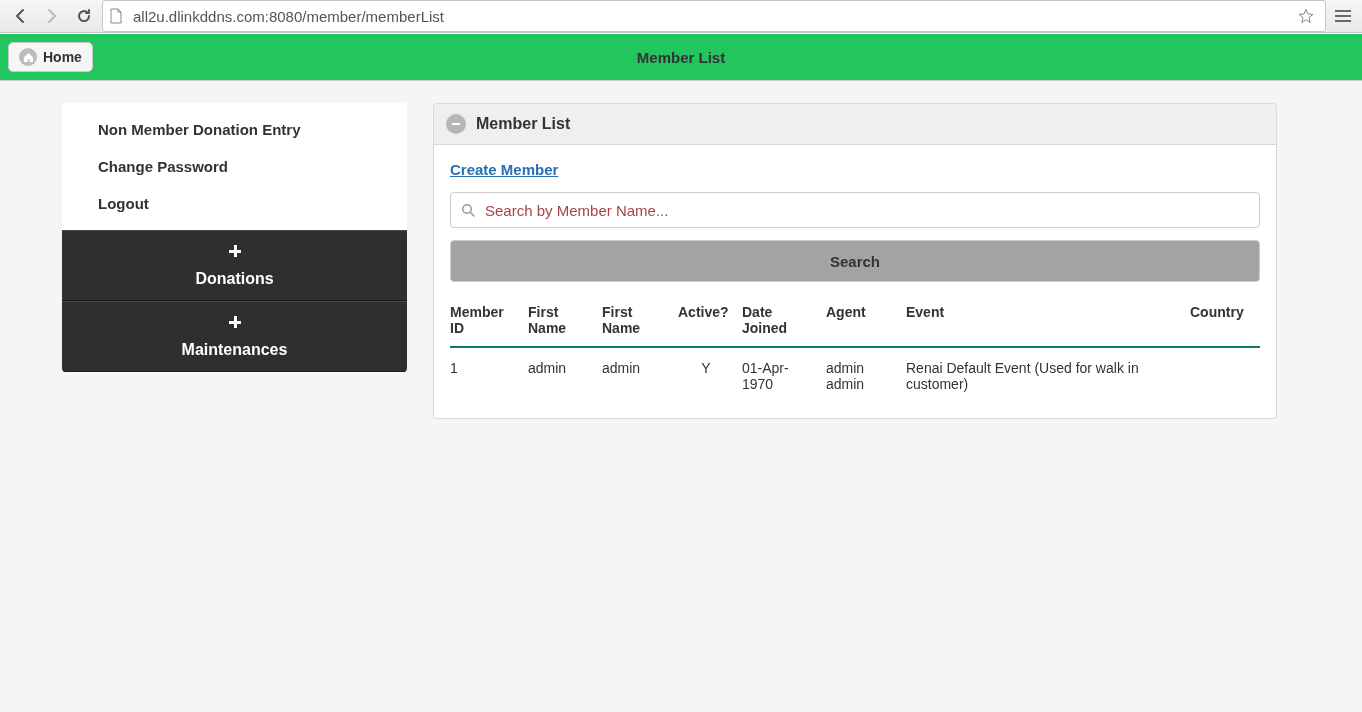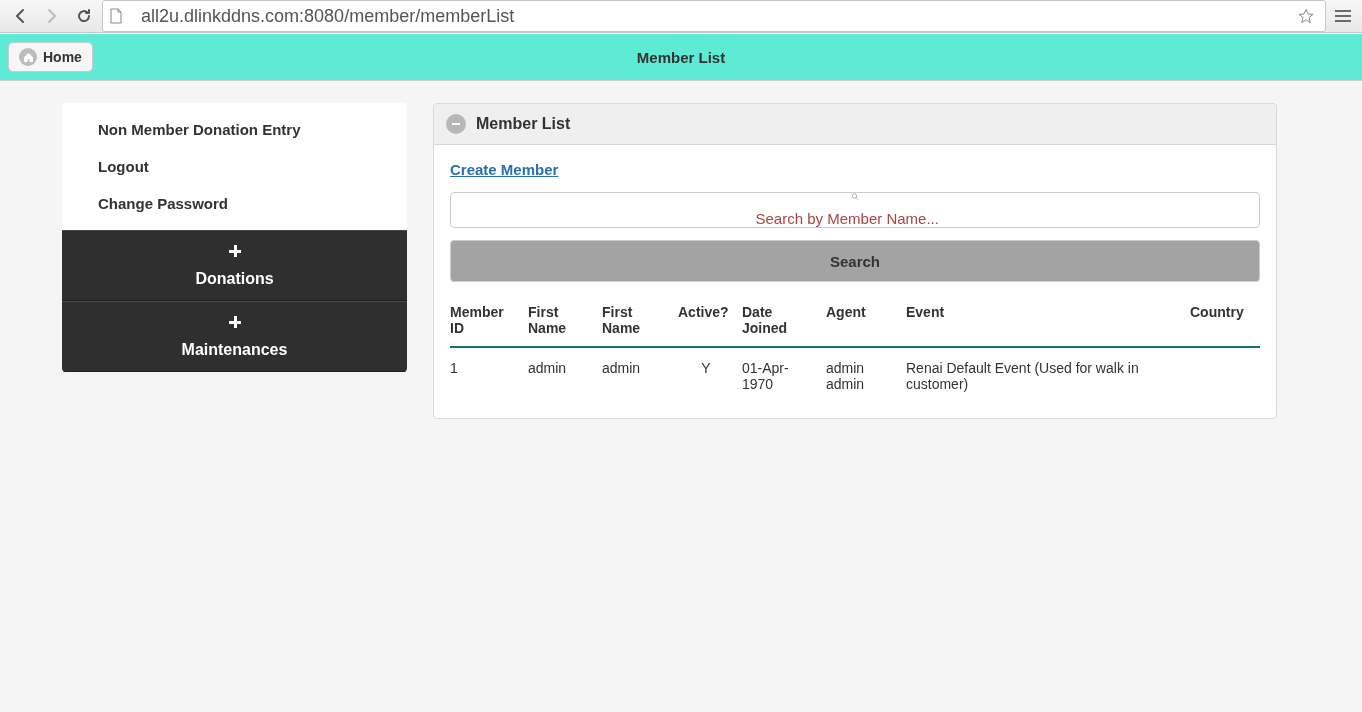--- a/index.html
+++ b/index.html
@@ -35,39 +35,39 @@
   .nav-btn.disabled { color: #bbb; }
   .url-bar {
     flex: 1;
     height: 32px;
     background: #fff;
     border: 1px solid #c7c7c7;
     border-radius: 3px;
     display: flex;
     align-items: center;
     padding: 0 6px;
-    gap: 18px;
-    font-size: 18px;
+    gap: 10px;
+    font-size: 15px;
     color: #555;
   }
   .url-bar .page-ic { width: 14px; height: 16px; }
   .url-text { flex: 1; }
   .star-ic, .menu-ic {
     width: 26px;
     height: 26px;
     display: flex;
     align-items: center;
     justify-content: center;
     color: #7a7a7a;
   }
 
   
   .app-topbar {
     height: 48px;
-    background: #5eead4;
+    background: #22c55e;
     border-top: 1px solid #fdfdfd;
     border-bottom: 1px solid #cfcfcf;
     position: relative;
     display: flex;
     align-items: center;
     padding: 0 8px;
   }
   .home-btn {
     display: inline-flex;
     align-items: center;
@@ -171,21 +171,20 @@
   }
   .search-wrap {
     border: 1px solid #ccc;
     border-radius: 4px;
     background: #fff;
     display: flex;
     align-items: center;
     padding: 0 10px;
     height: 36px;
     gap: 10px;
-    flex-direction: column;
   }
   .search-wrap input {
     border: none;
     outline: none;
     font-size: 15px;
     flex: 1;
     color: #333;
     background: transparent;
   }
   .search-wrap input::placeholder { color: #a44; }
@@ -275,22 +274,22 @@
     <span>Home</span>
   </div>
   <div class="topbar-title">Member List</div>
 </div>
 
 <div class="layout">
 
   <div class="sidebar">
     <div class="side-body">
       <div class="side-item">Non Member Donation Entry</div>
+      <div class="side-item">Change Password</div>
       <div class="side-item">Logout</div>
-      <div class="side-item">Change Password</div>
     </div>
     <div class="side-head">
       <span class="pm-icon">
         <svg width="14" height="14" viewBox="0 0 14 14">
             <rect x="1" y="6" width="12" height="3" fill="#fff"></rect>
             <rect x="6" y="1" width="3" height="12" fill="#fff"></rect>
           </svg>
       </span>
       <span>Donations</span>
     </div>

